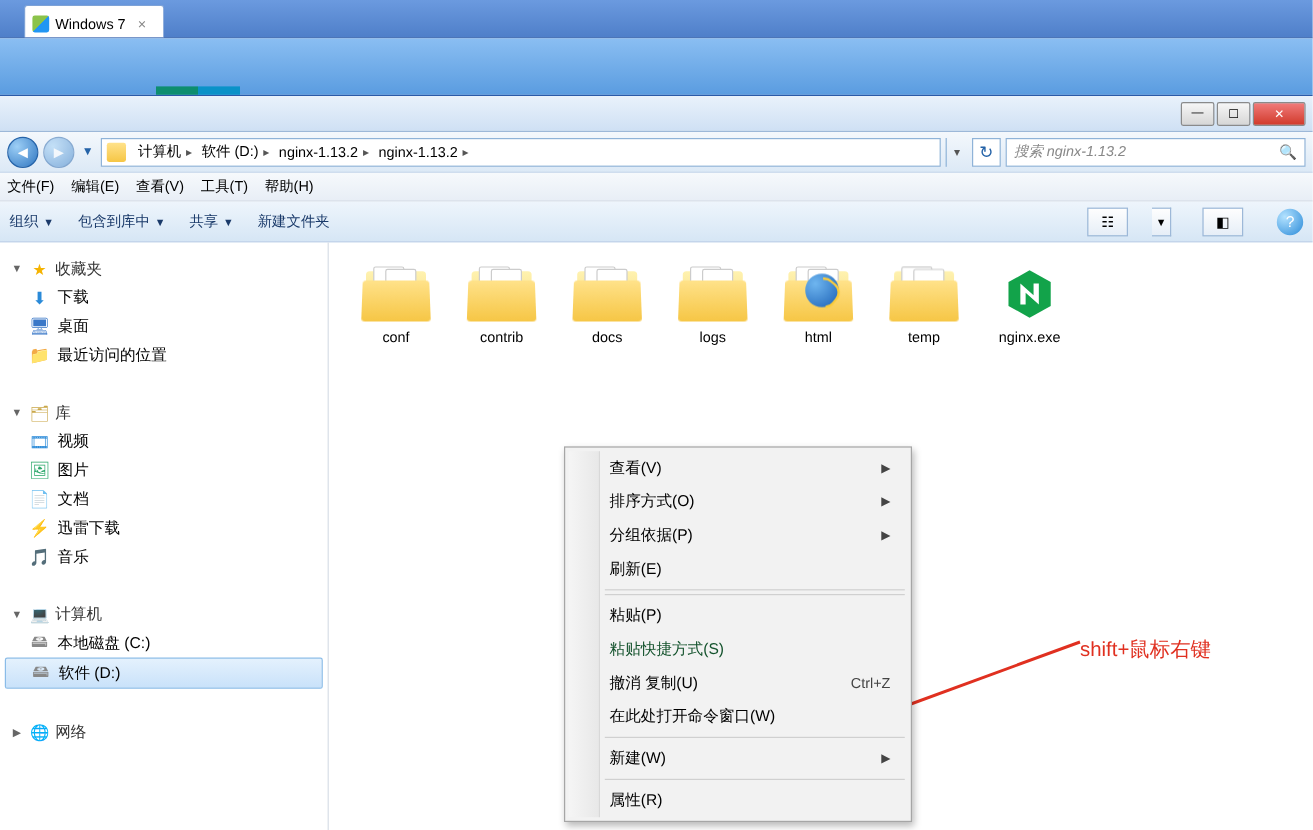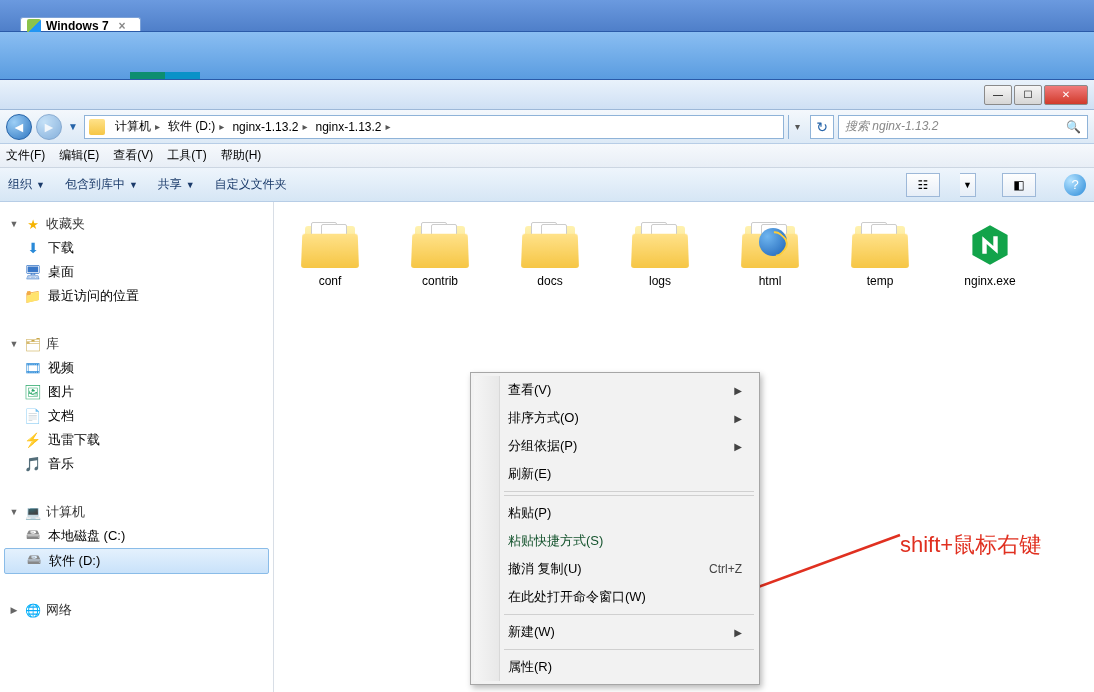--- a/index.html
+++ b/index.html
@@ -1,20 +1,20 @@
 <!DOCTYPE html>
 <html><head>
 <meta charset="utf-8">
 <style>
   * { box-sizing: border-box; margin: 0; padding: 0; font-family: "Microsoft YaHei", "Segoe UI", Tahoma, sans-serif; }
   body { width: 1094px; height: 692px; background: #fff; overflow: hidden; position: relative; }
 
   
   .outer-tabs { height: 32px; background: linear-gradient(#6b9adf,#4f7fc9); border-bottom: 1px solid #2a5aa8; display:flex; align-items:flex-end; padding-left:20px; }
-  .outer-tab { background:#fff; border:1px solid #7da2d7; border-bottom:none; height:14px; padding:3px 14px 0 6px; display:flex; align-items:center; font-size:12px; border-radius:3px 3px 0 0;font-weight:bold; }
+  .outer-tab { background:#fff; border:1px solid #7da2d7; border-bottom:none; height:27px; padding:3px 14px 0 6px; display:flex; align-items:center; font-size:12px; border-radius:3px 3px 0 0; }
   .outer-tab .mini-icon { width:14px; height:14px; margin-right:5px; display:inline-block; background: linear-gradient(135deg,#8bc34a 50%,#2196f3 50%); border-radius:2px; }
   .outer-tab .x { margin-left:10px; color:#888; font-size:12px; cursor:pointer; }
   .below-tabs { height:48px; background:linear-gradient(#8abef2,#5a9ce0); border-bottom:1px solid #2a5aa8; position:relative; overflow:hidden; }
   .below-tabs .logo-shape { position:absolute; left:130px; top:40px; width:70px; height:40px; display:flex; }
   .below-tabs .logo-shape span { flex:1; }
   .below-tabs .logo-shape span:first-child { background:#0d8e6f; }
   .below-tabs .logo-shape span:last-child { background:#0a92c8; }
 
   
   .explorer { position:absolute; left:0; top:80px; width:1094px; height:612px; background:#fff; }
@@ -56,21 +56,21 @@
   .side-header .tw { width:12px; text-align:center; color:#666; font-size:9px; cursor:pointer; }
   .side-header .ic { width:18px; height:16px; display:inline-flex; align-items:center; justify-content:center; margin:0 4px; }
   .side-item { display:flex; align-items:center; padding:3px 8px 3px 24px; cursor:pointer; }
   .side-item.sel { background:linear-gradient(#e4f1fd,#c9e2fa); border:1px solid #8abce8; border-radius:2px; margin:0 4px; padding-left:20px; }
   .side-item .ic { width:18px; height:16px; display:inline-flex; align-items:center; justify-content:center; margin-right:6px; font-size:14px; }
   .ic-star{color:#f5b301;} .ic-dl{color:#2a8ad8;} .ic-desk{color:#3a78c8;} .ic-recent{color:#7a6a3a;}
   .ic-lib{color:#caa84a;} .ic-vid{color:#2a8ad8;} .ic-pic{color:#2aa86a;} .ic-doc{color:#caa84a;} .ic-thunder{color:#2a8ad8;} .ic-music{color:#2a8ad8;}
   .ic-comp{color:#3a78c8;} .ic-disk{color:#888;} .ic-net{color:#3a78c8;}
 
   .content { flex:1; padding:20px 12px; position:relative; user-select:none; }
-  .file-grid { display:flex; gap:22px; flex-wrap:wrap; }
+  .file-grid { display:flex; flex-wrap:wrap; }
   .file-item { width:88px; display:flex; flex-direction:column; align-items:center; cursor:pointer; font-size:12px; text-align:center; }
   .folder-icon { width:58px; height:46px; position:relative; margin-bottom:6px; }
   .folder-back { position:absolute; left:4px; top:4px; width:50px; height:38px; background:linear-gradient(#fff2b0,#f5d97a); border-radius:3px; }
   .folder-front { position:absolute; left:0; top:10px; width:58px; height:36px; background:linear-gradient(#ffe28a,#f6c645); border-radius:3px; transform:perspective(80px) rotateX(6deg); transform-origin:bottom; }
   .folder-paper { position:absolute; left:10px; top:0px; width:26px; height:34px; background:#fff; border:1px solid #ccc; border-radius:2px; }
   .folder-paper.p2 { left:20px; top:2px; }
   .html-globe { position:absolute; left:18px; top:6px; width:28px; height:28px; border-radius:14px; background:radial-gradient(circle at 30% 30%,#6fb6f0,#1a5fb4); }
   .html-globe:after { content:""; position:absolute; left:4px; top:4px; width:20px;height:20px; border:2px solid #fccc3a; border-radius:10px; border-left-color:transparent; border-bottom-color:transparent; transform:rotate(40deg); }
   .exe-icon { width:58px; height:46px; display:flex; align-items:center; justify-content:center; margin-bottom:6px; }
   .exe-icon svg { width:44px;height:44px; }
@@ -78,21 +78,21 @@
   
   .ctx { position:absolute; left:470px; top:372px; width:290px; background:#f2f2f2; border:1px solid #a6a6a6; box-shadow:2px 3px 6px rgba(0,0,0,.28); font-size:13px; padding:3px; z-index:20; }
   .ctx .ctx-item { padding:5px 14px 5px 34px; display:flex; align-items:center; cursor:pointer; position:relative; }
   .ctx .ctx-item.dis { color:#14532d; cursor:default; }
   .ctx .sub { margin-left:auto; font-size:10px; color:#444; }
   .ctx .shortcut { margin-left:auto; color:#444; font-size:12px; }
   .ctx-sep { height:1px; background:#d0d0d0; margin:3px 2px 3px 30px; }
   .ctx .gutter { position:absolute; left:3px; top:3px; bottom:3px; width:26px; background:linear-gradient(to right,#f5f5f5,#e8e8e8); border-right:1px solid #d8d8d8; z-index:-1; }
 
   
-  .anno-text { position:absolute; left:900px; top:530px; color:#e03020; font-size:22px; font-weight:500; z-index:5; }
+  .anno-text { position:absolute; left:900px; top:530px; color:#e03020; font-size:17px; font-weight:500; z-index:5; }
   .anno-arrow { position:absolute; left:740px; top:520px; width:180px; height:80px; z-index:5; pointer-events:none; }
 </style>
 </head>
 <body>
 
 <div class="outer-tabs">
   <div class="outer-tab">
     <span class="mini-icon"></span>
     <span>Windows 7</span>
     <span class="x">×</span>
@@ -167,21 +167,21 @@
       </div>
     <div class="tb-item">
         <span>包含到库中</span>
         <span class="dd">▼</span>
       </div>
     <div class="tb-item">
         <span>共享</span>
         <span class="dd">▼</span>
       </div>
     <div class="tb-item">
-        <span>自定义文件夹</span>
+        <span>新建文件夹</span>
       </div>
     <div class="spacer"></div>
     <div class="view-btn">☷</div>
     <div class="view-btn view-drop">▼</div>
     <div class="view-btn" style="margin-left:6px;">◧</div>
     <div class="help">?</div>
   </div>
 
   <div class="body">
     <div class="sidebar">

